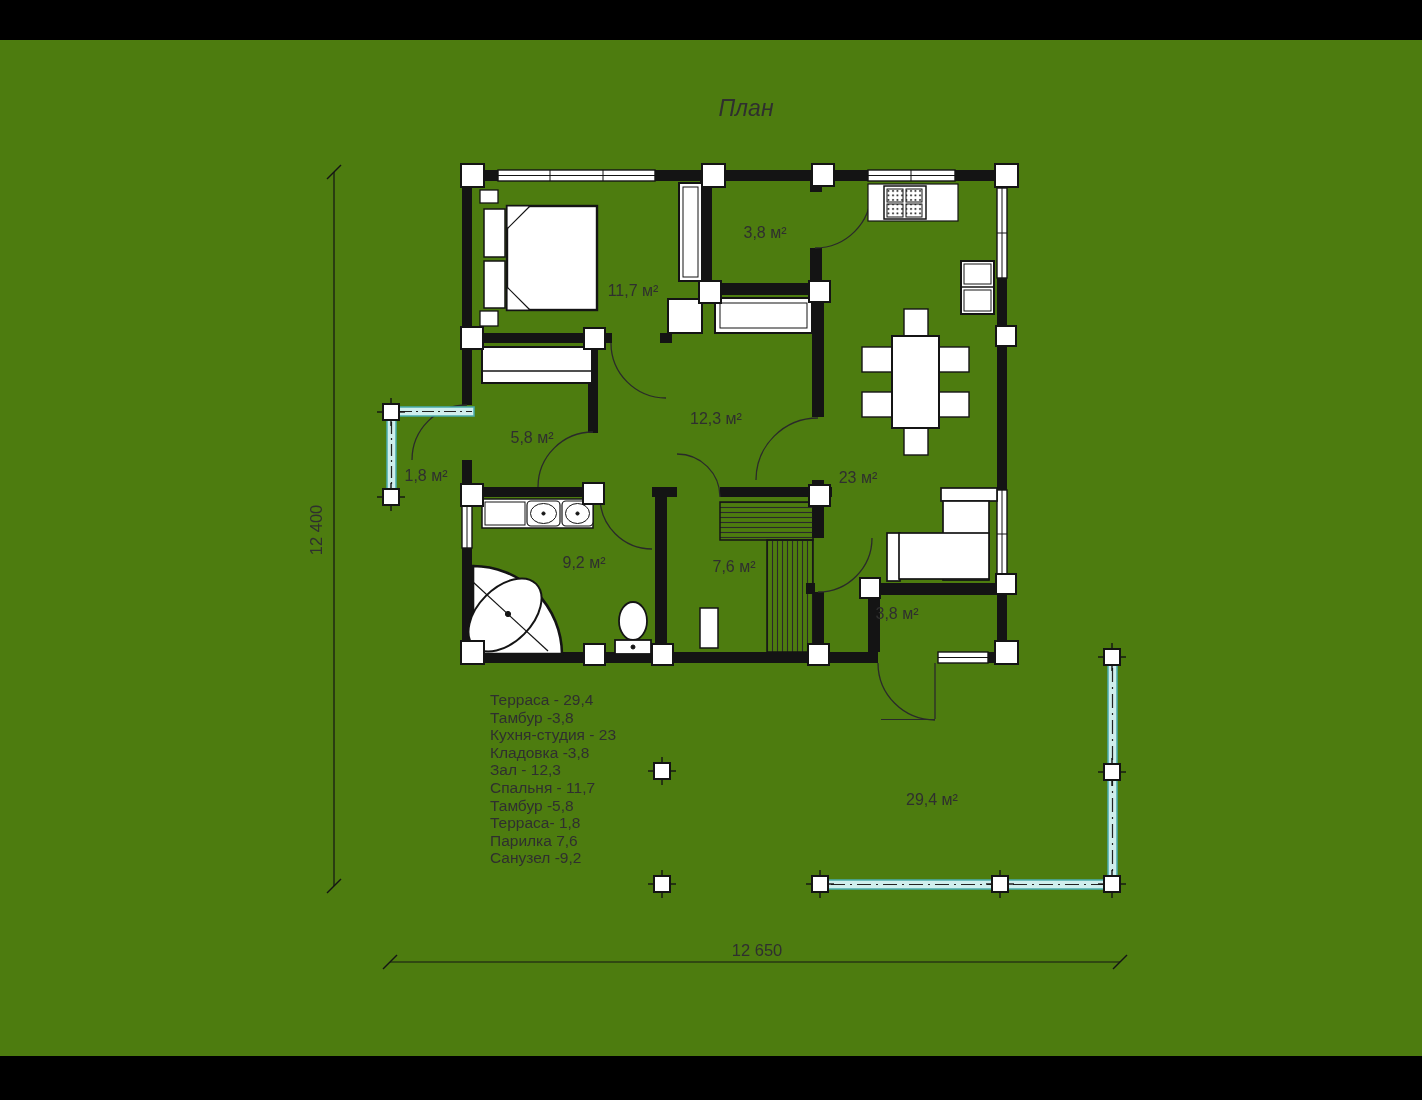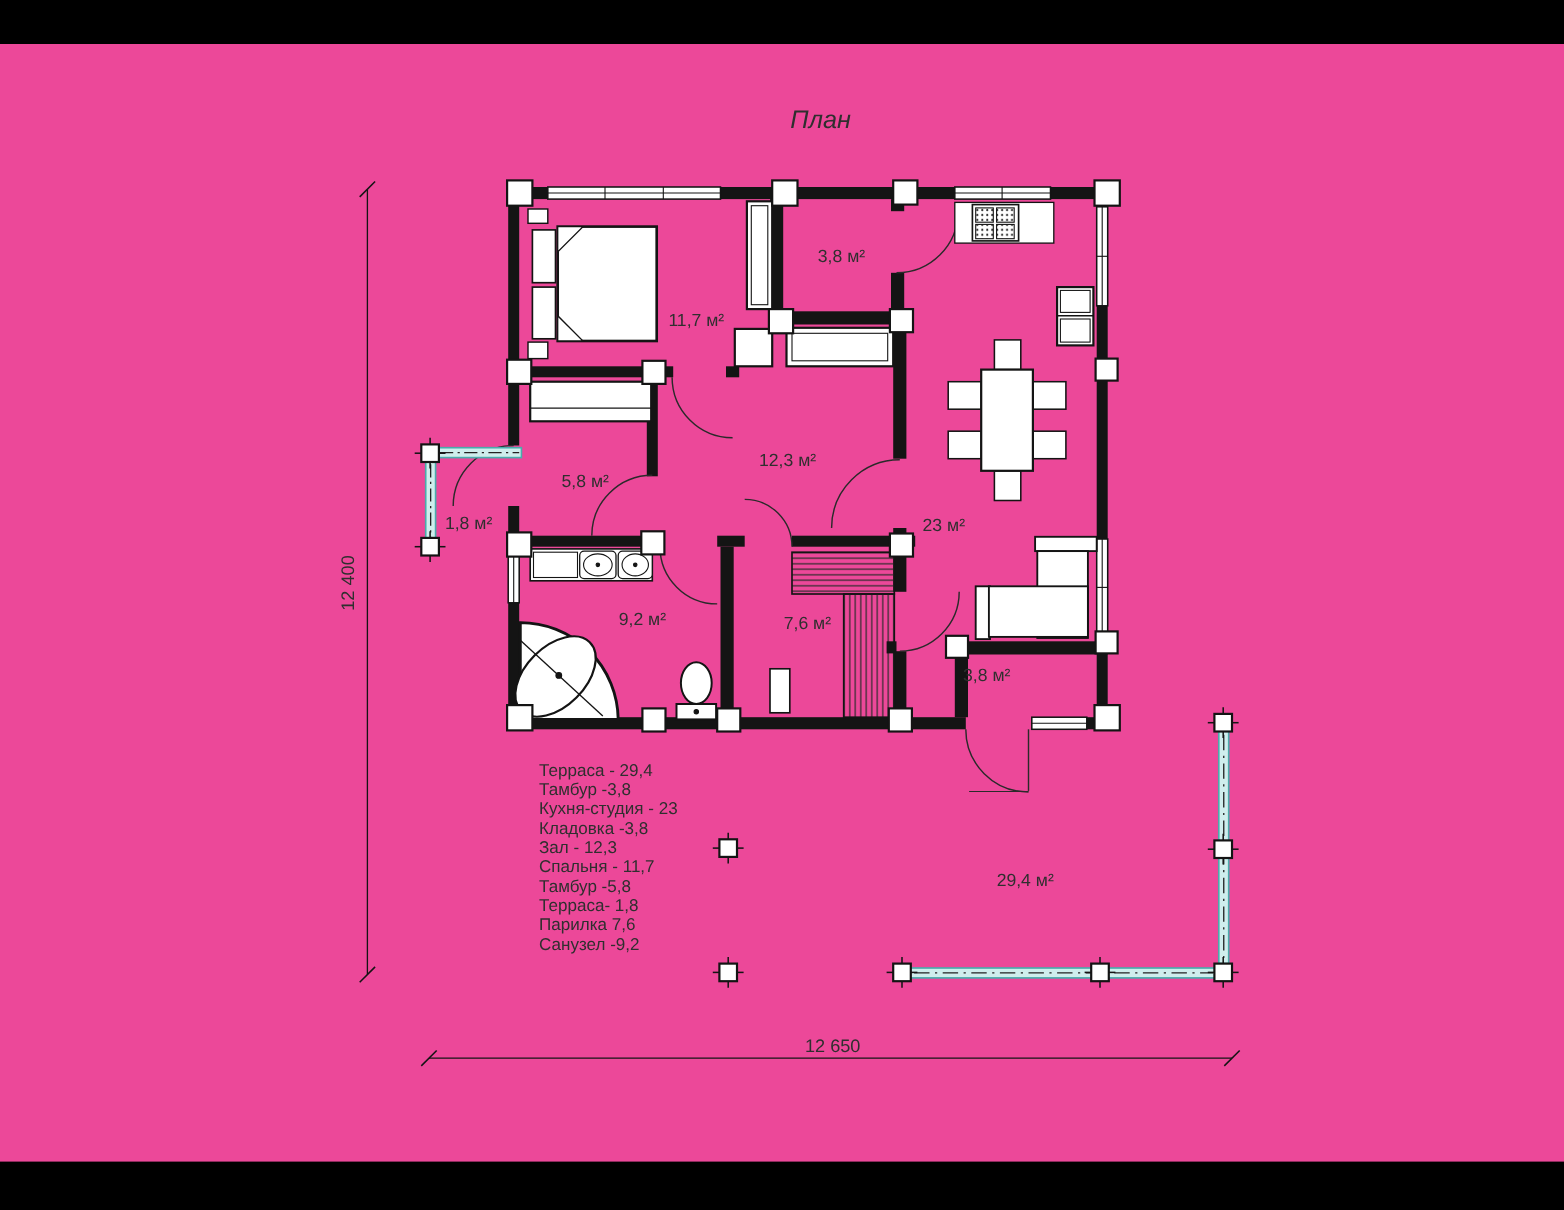--- a/index.html
+++ b/index.html
@@ -1,16 +1,16 @@
 <!DOCTYPE html>
 <html><head>
 <meta charset="utf-8">
 <style>
   html,body{margin:0;padding:0;background:#fff;}
-  .stage{position:relative;width:1422px;height:1100px;background:#ec4899;overflow:hidden;}
+  .stage{position:relative;width:1422px;height:1100px;background:#4d7c0f;overflow:hidden;}
   svg{display:block;}
   text{font-family:"Liberation Sans","DejaVu Sans",sans-serif;fill:#2f2f2f;}
   .room-label{font-size:16px;}
   .legend-line{font-size:15.5px;}
   .dim-label{font-size:16.5px;}
   .title-text{font-size:23px;font-style:italic;}
 </style>
 </head>
 <body>
 

